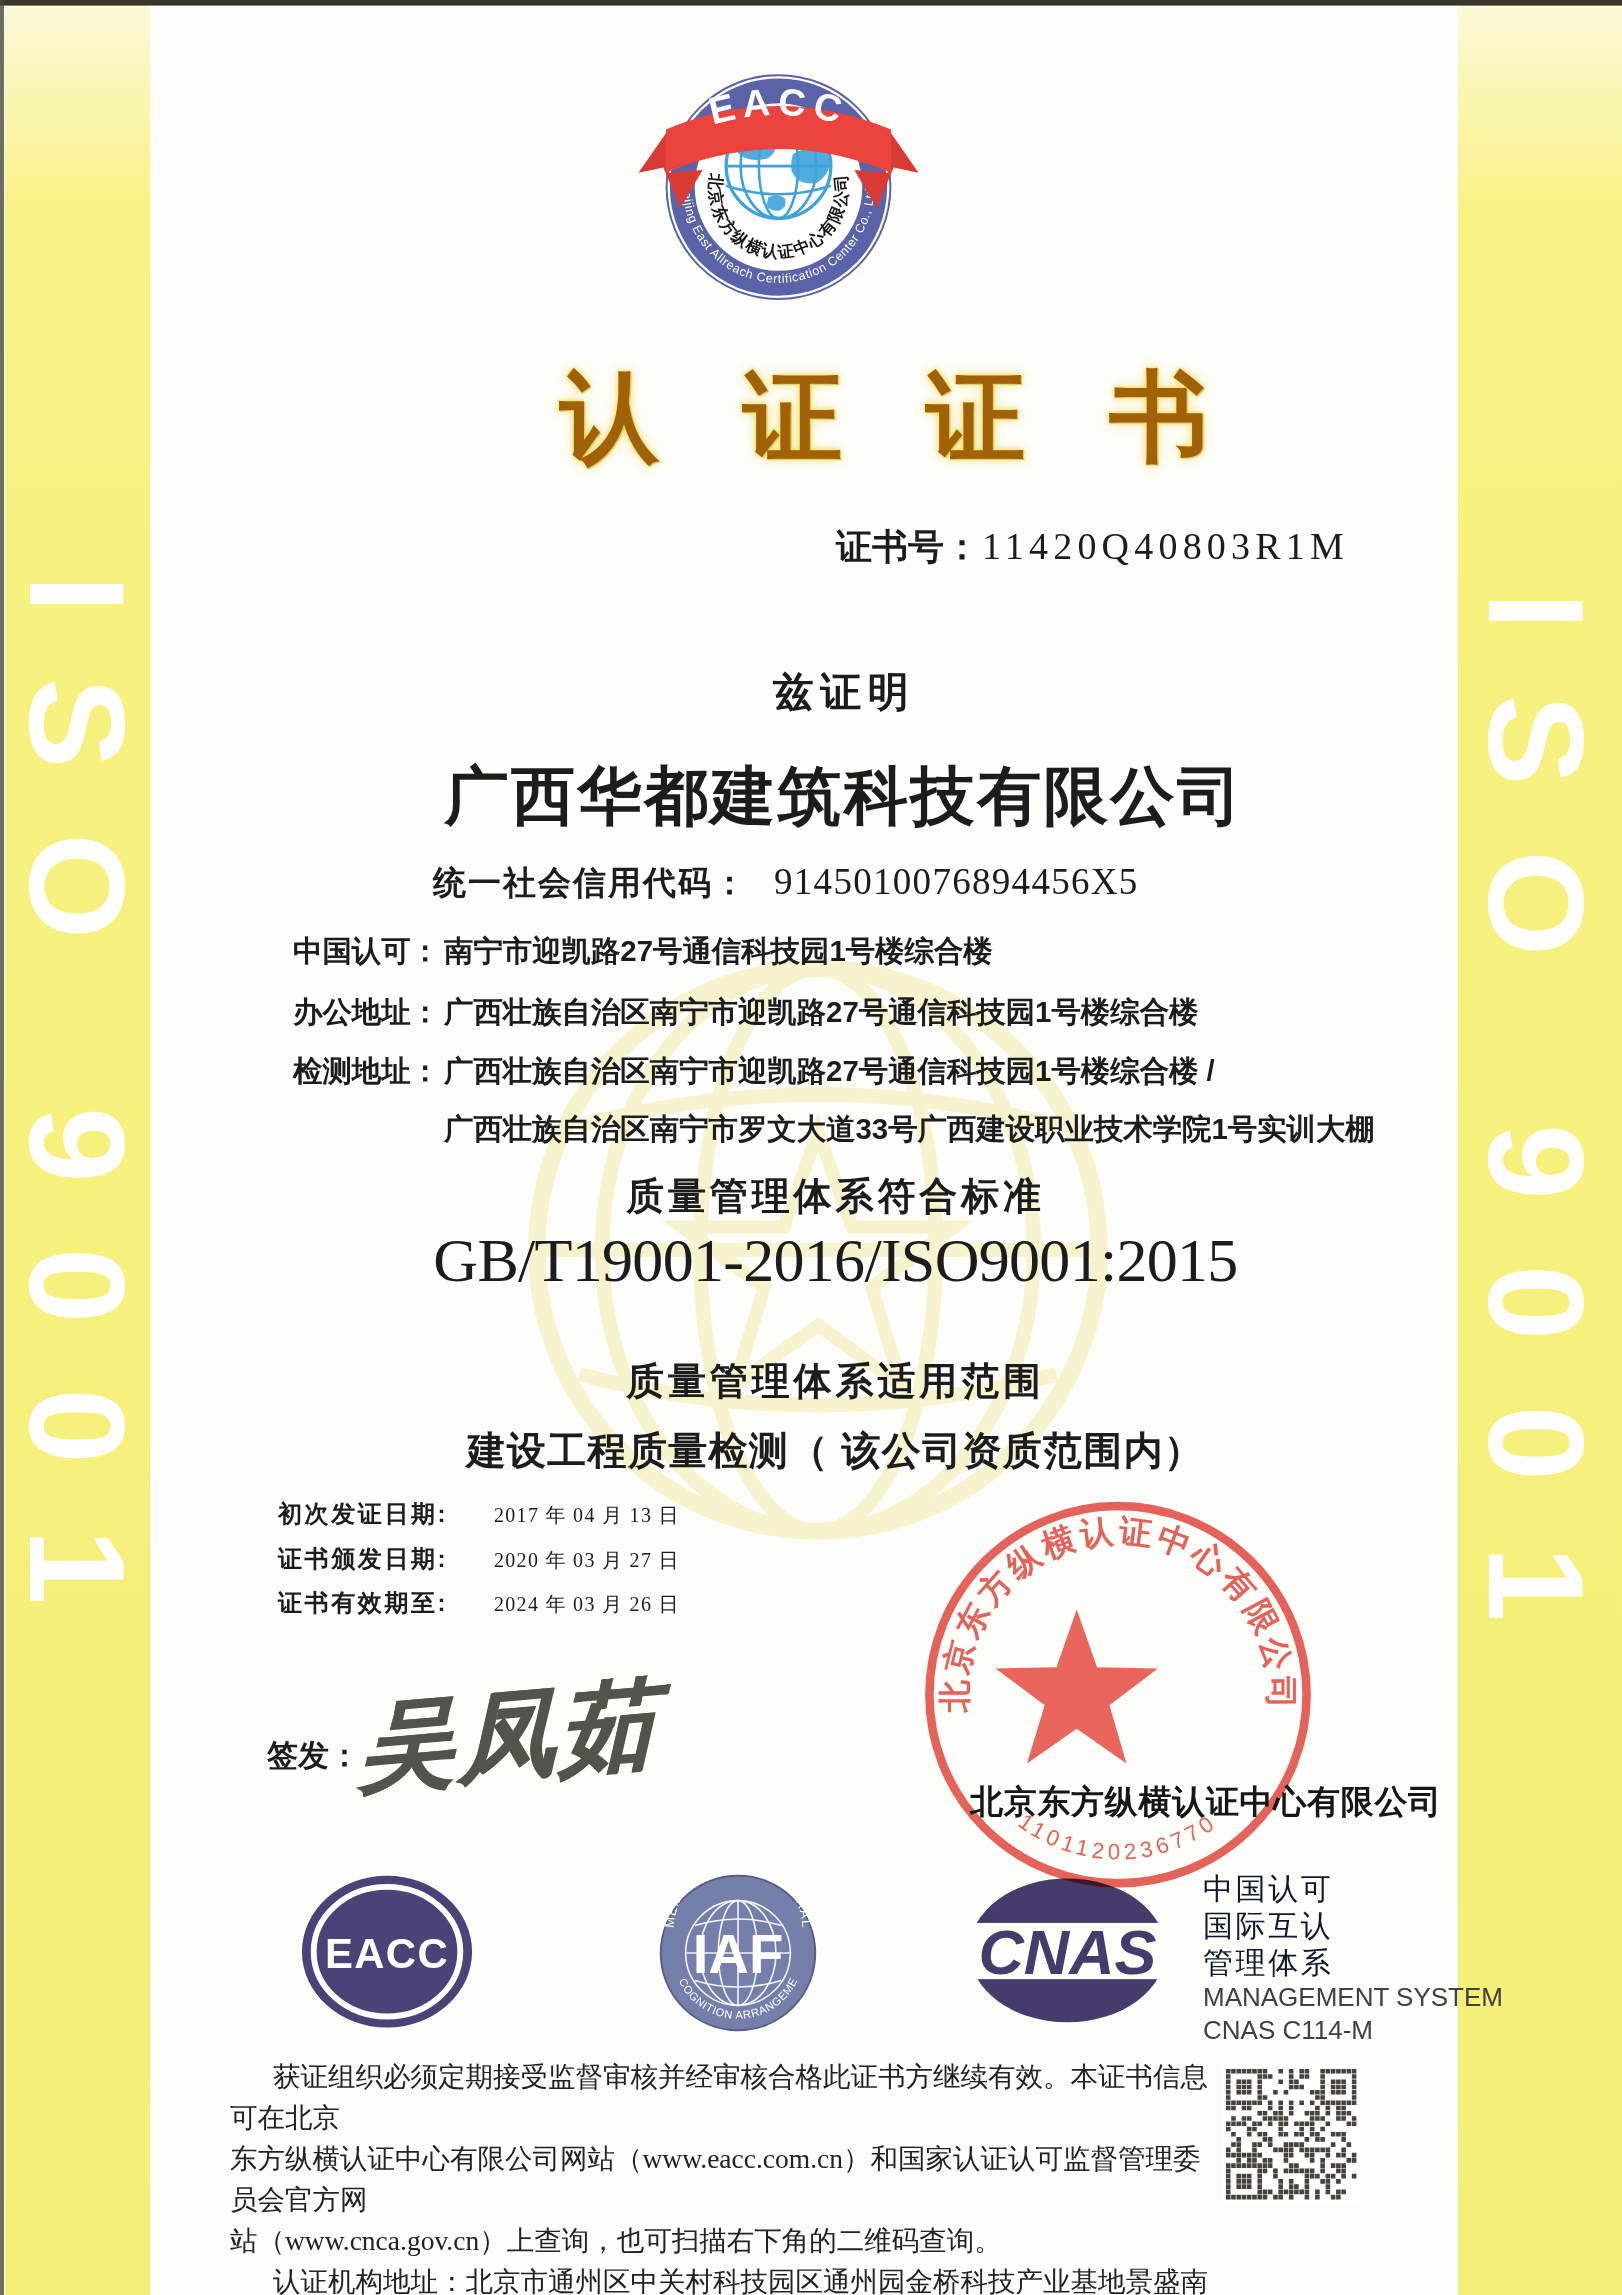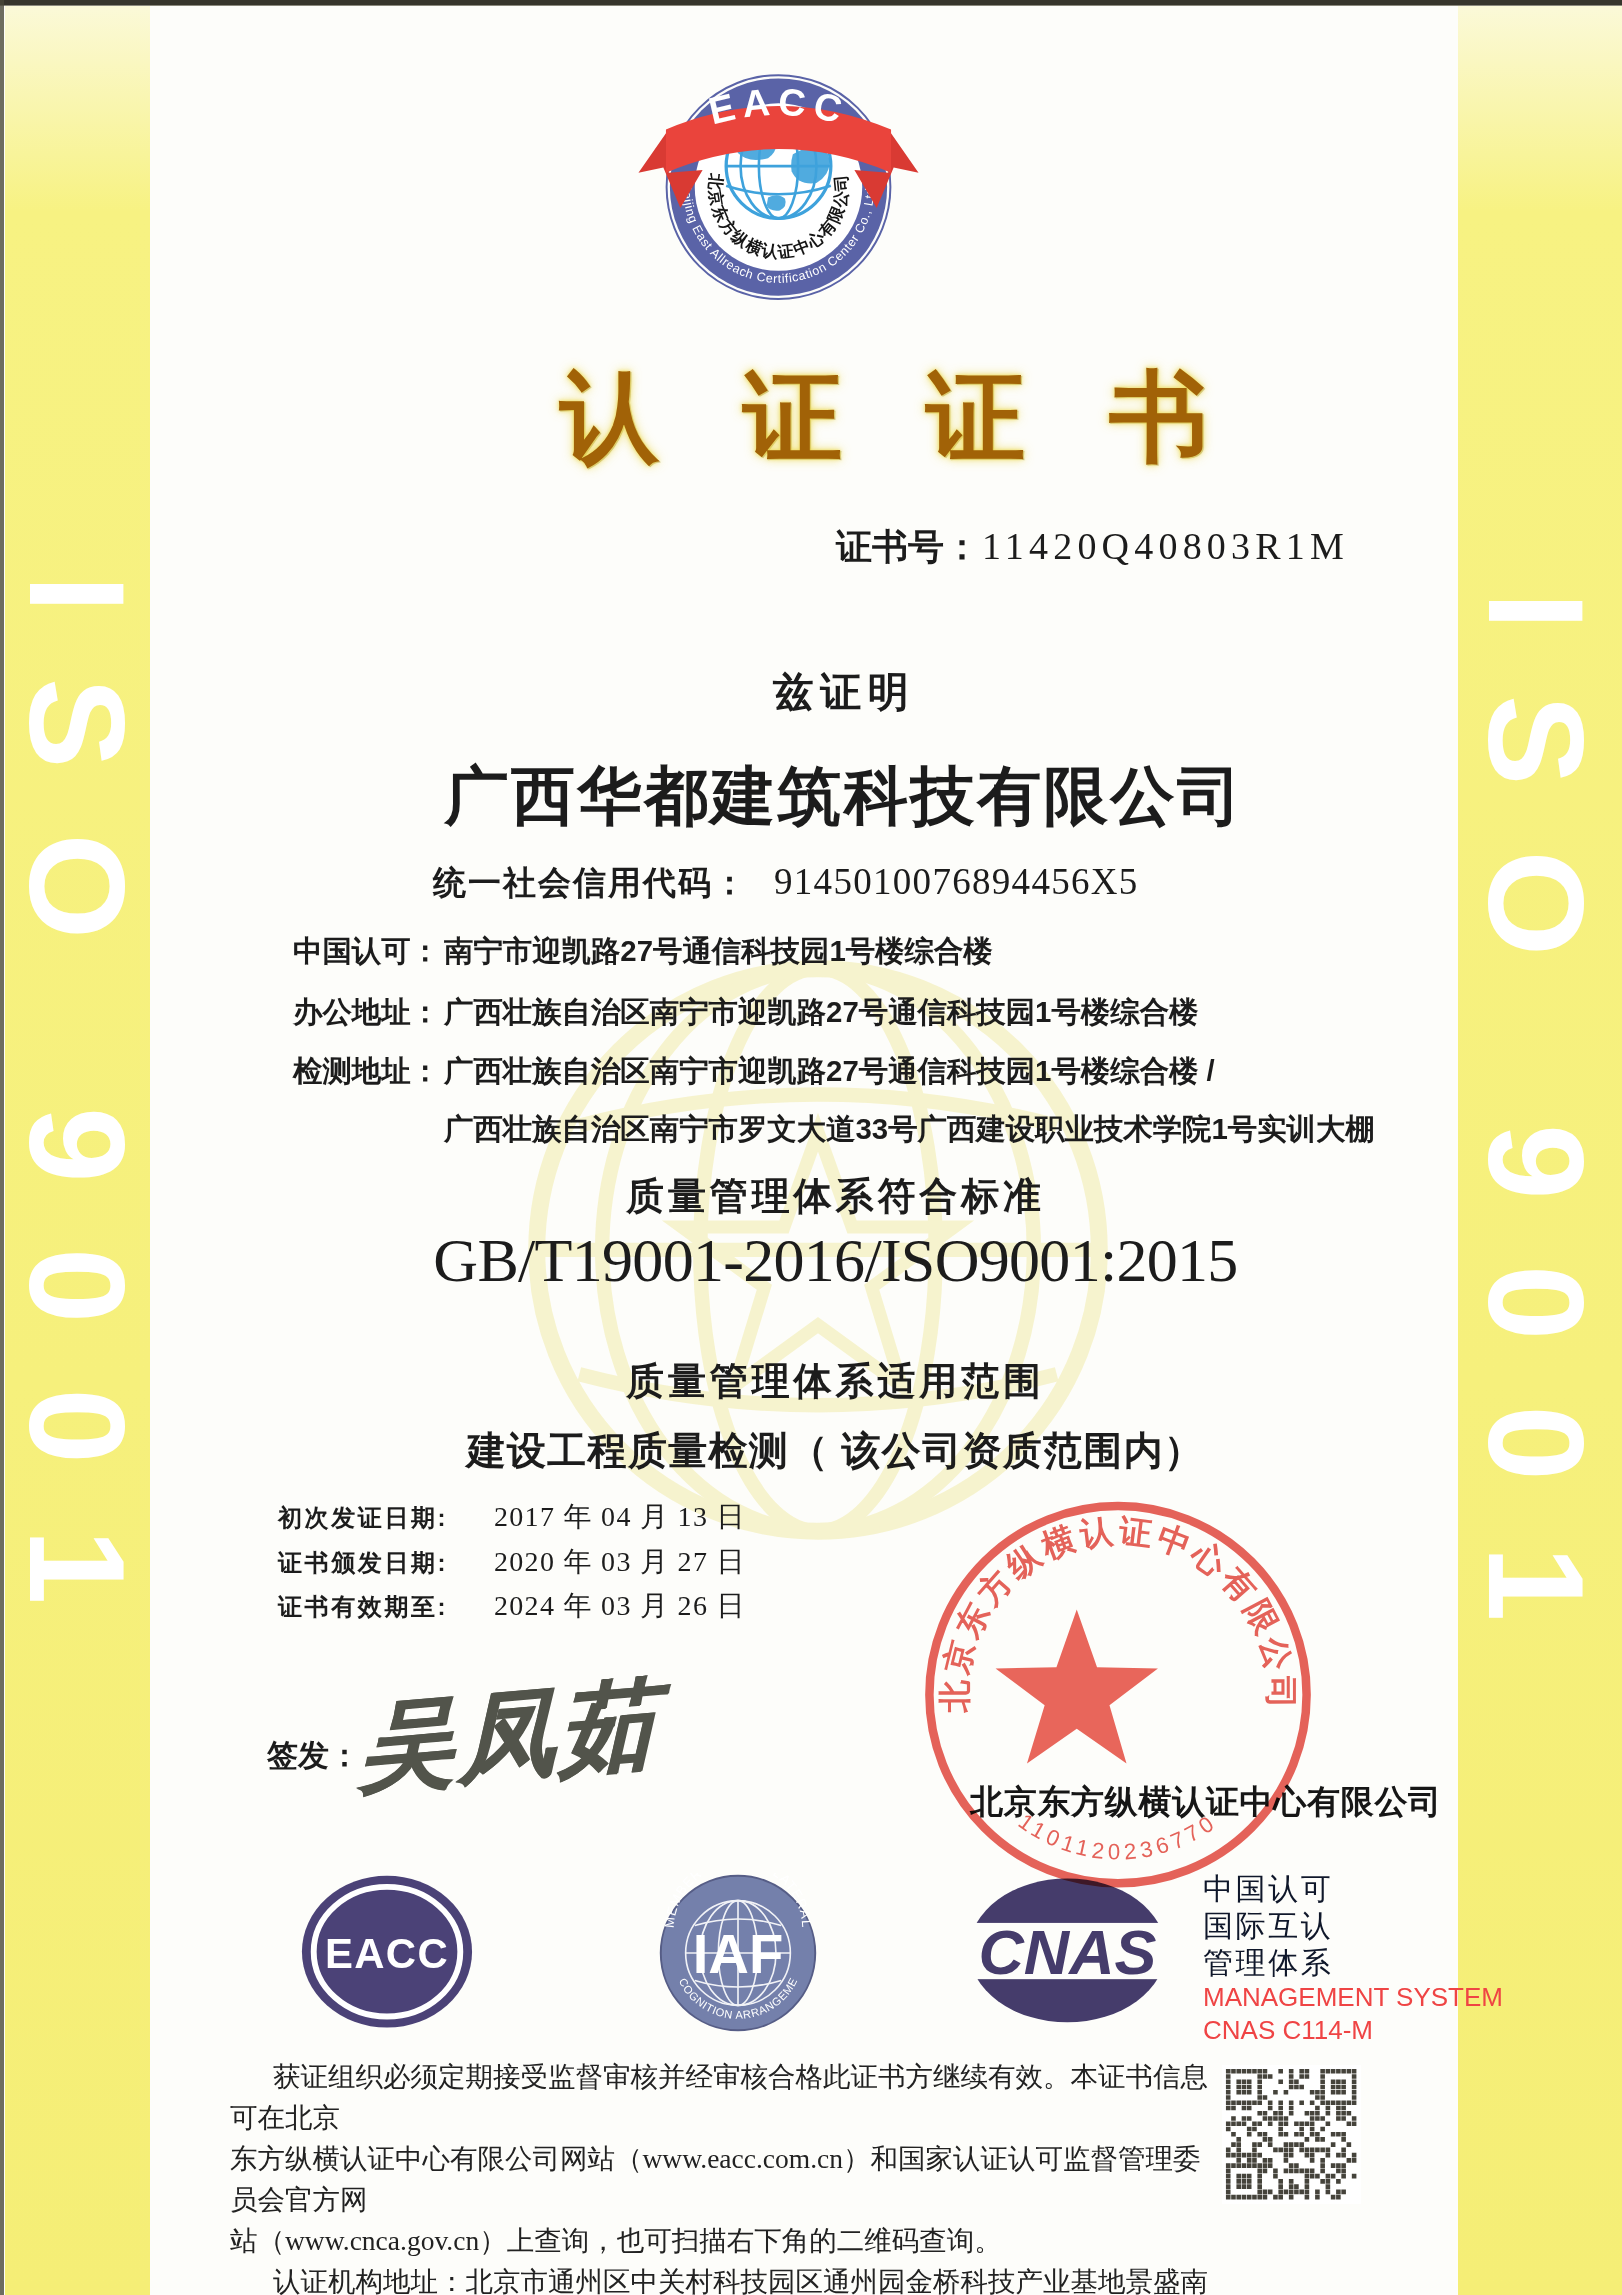--- a/index.html
+++ b/index.html
@@ -48,38 +48,38 @@
   .addr-1{left:293px;top:932px;}
   .addr-2{left:293px;top:993px;}
   .addr-3{left:293px;top:1052px;}
   .addr-4{left:444px;top:1110px;}
   .std-heading{top:1171px;font-size:38px;font-weight:bold;letter-spacing:3.9px;}
   .std-code{top:1225px;font-family:"Liberation Serif",serif;font-size:62px;letter-spacing:-0.7px;}
   .scope-heading{top:1356px;font-size:38px;font-weight:bold;letter-spacing:3.9px;}
   .scope-text{top:1424px;font-size:39px;font-weight:bold;letter-spacing:1.3px;}
   .date-row{white-space:nowrap;z-index:2;}
   .date-row .lbl{display:inline-block;width:216px;font-size:24px;font-weight:bold;letter-spacing:2.6px;}
-  .date-row .val{font-family:"Liberation Serif",serif;font-size:28px;letter-spacing:1.3px;}
+  .date-row .val{font-family:"Liberation Serif",serif;font-size:20px;letter-spacing:1.3px;}
   .date-1{left:278px;top:1498px;}
   .date-2{left:278px;top:1543px;}
   .date-3{left:278px;top:1587px;}
   .sign-label{left:267px;top:1735px;font-size:31px;font-weight:bold;z-index:2;}
   .signature{
     left:357px;top:1672px;font-family:"DejaVu Serif",serif;font-style:italic;font-weight:bold;
     font-size:97px;color:#52544b;letter-spacing:3.9px;transform:rotate(-5deg) skewX(-4deg);
     z-index:2;text-shadow:1.3px 0 0 currentColor,0 0.7px 0 currentColor;white-space:nowrap;
   }
   .seal{left:915px;top:1493px;z-index:4;mix-blend-mode:multiply;opacity:.93;}
   .issuer{left:970px;top:1780px;font-size:33px;font-weight:bold;letter-spacing:0.7px;color:#161616;z-index:3;white-space:nowrap;}
   .logo-eacc2{left:298px;top:1873px;z-index:2;}
   .logo-iaf{left:649px;top:1873px;z-index:2;}
   .logo-cnas{left:968px;top:1877px;z-index:2;}
   .cnas-text{left:1203px;top:1870px;z-index:2;}
   .cnas-text .cn{font-size:30px;line-height:37px;color:#0f172a;letter-spacing:2.6px;}
-  .cnas-text .en{font-size:26px;line-height:33px;color:#ef4444;letter-spacing:0;}
+  .cnas-text .en{font-size:26px;line-height:33px;color:#404040;letter-spacing:0;}
   .footnote{left:230px;top:2056px;width:995px;font-family:"Liberation Serif",serif;
     font-size:27.5px;line-height:41px;color:#222;z-index:2;}
   .footnote .indent{text-indent:43px;}
   .qr{left:1222px;top:2065px;z-index:2;}
   svg text{user-select:none;}
 </style>
 </head>
 <body>
 
 <div class="page">

